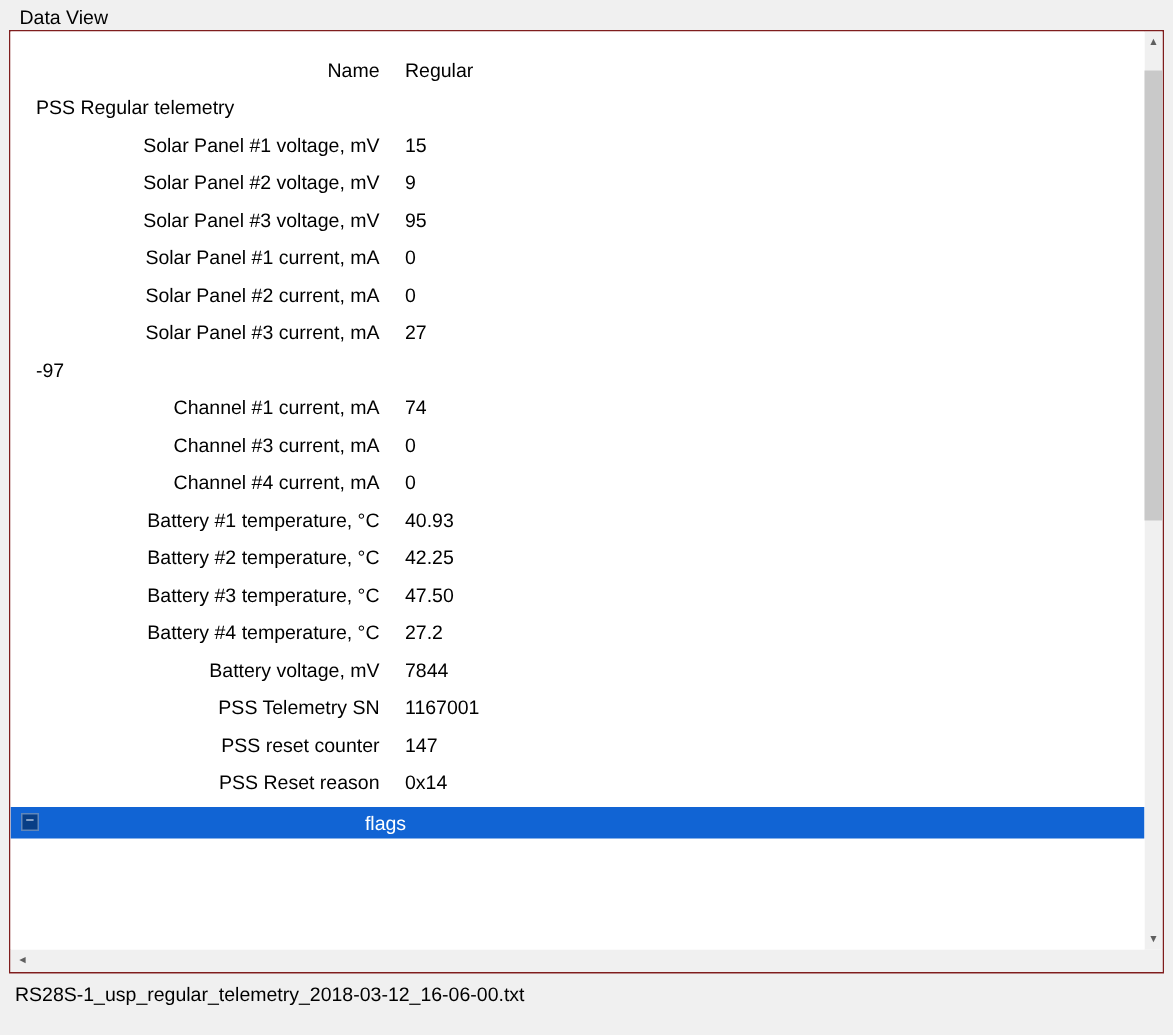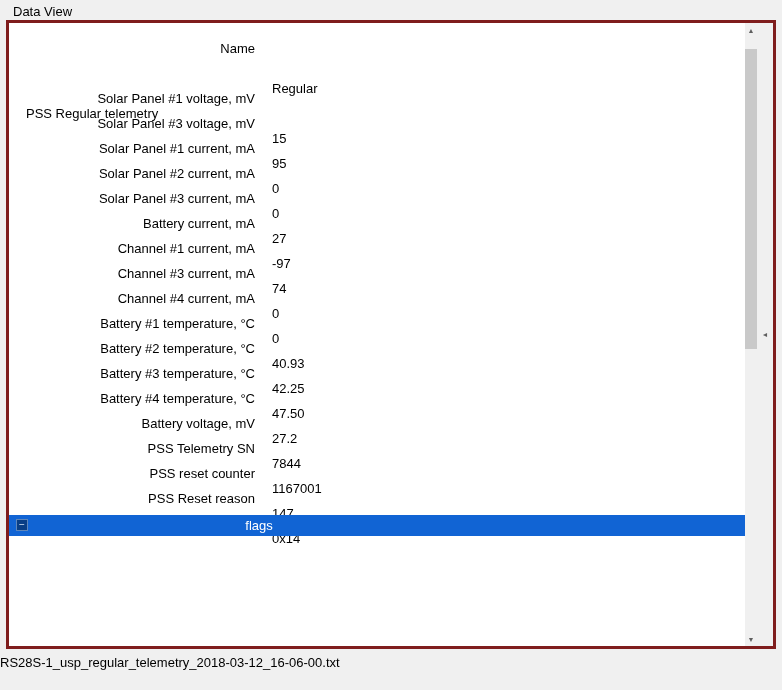--- a/index.html
+++ b/index.html
@@ -22,24 +22,24 @@
     top: 4px;
     font-size: 13px;
   }
   .groupbox {
     position: absolute;
     left: 6px;
     top: 20px;
     width: 770px;
     height: 629px;
     box-sizing: border-box;
-    border: 3px solid #7f1d1d;
+    border: 1px solid #7f1d1d;
     background: #ffffff;
     display: flex;
-    flex-direction: row;
+    flex-direction: column;
   }
   .content-row {
     flex: 1;
     display: flex;
     min-height: 0;
   }
   .data-area {
     flex: 1;
     background: #ffffff;
     padding-top: 13px;
@@ -52,21 +52,20 @@
     display: flex;
     font-size: 13px;
     white-space: nowrap;
   }
   .row .label {
     flex: 0 0 246px;
     text-align: right;
   }
   .row .value {
     margin-left: 17px;
-    margin-top: 40px;
   }
   .selected-row {
     position: relative;
     margin-top: 4px;
     height: 21px;
     line-height: 21px;
     color: #ffffff;
     font-size: 13px;
   }
   .collapse-box {
@@ -127,21 +126,21 @@
   .hscroll .scroll-btn {
     width: 16px;
     height: 15px;
   }
   .htrack {
     flex: 1;
     height: 15px;
   }
   .statusbar {
     position: absolute;
-    left: 0;
+    left: 10px;
     top: 655px;
     font-size: 13px;
     white-space: nowrap;
   }
 </style>
 </head>
 <body>
 
 <div id="root" style="background: rgb(240, 240, 240);">
 
@@ -160,20 +159,24 @@
 
   <div class="row">
     <span class="value">PSS Regular telemetry</span>
   </div>
 
   <div class="row">
     <span class="label">Solar Panel #1 voltage, mV</span>
     <span class="value">15</span>
   </div>
 
+  <div class="row">
+    <span class="label">Solar Panel #2 voltage, mV</span>
+    <span class="value">9</span>
+  </div>
 
   <div class="row">
     <span class="label">Solar Panel #3 voltage, mV</span>
     <span class="value">95</span>
   </div>
 
   <div class="row">
     <span class="label">Solar Panel #1 current, mA</span>
     <span class="value">0</span>
   </div>
@@ -182,21 +185,20 @@
     <span class="label">Solar Panel #2 current, mA</span>
     <span class="value">0</span>
   </div>
 
   <div class="row">
     <span class="label">Solar Panel #3 current, mA</span>
     <span class="value">27</span>
   </div>
 
   <div class="row">
-    <span class="label">Battery current, mA</span>
     <span class="value">-97</span>
   </div>
 
   <div class="row">
     <span class="label">Channel #1 current, mA</span>
     <span class="value">74</span>
   </div>
 
 
   <div class="row">

